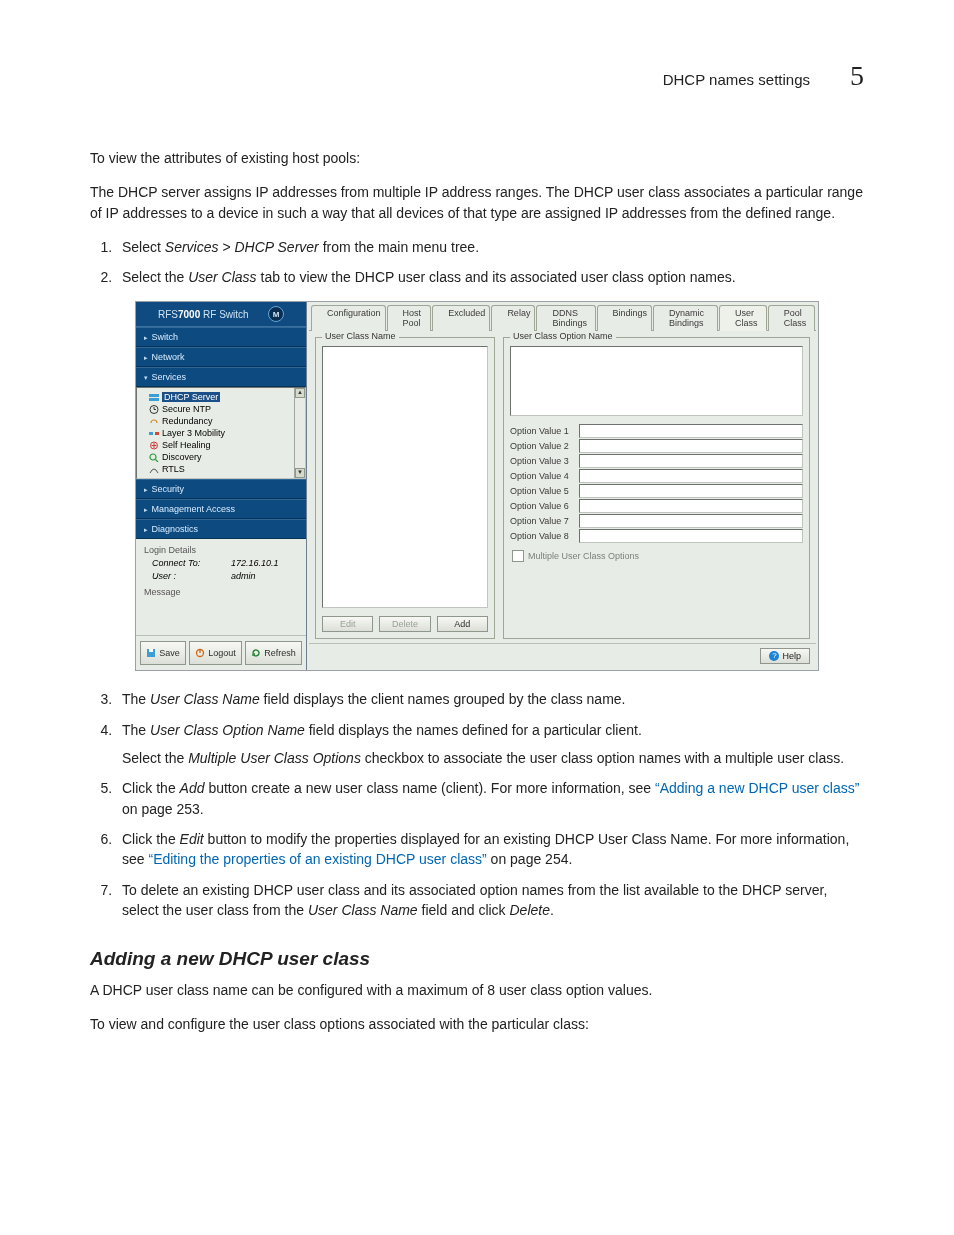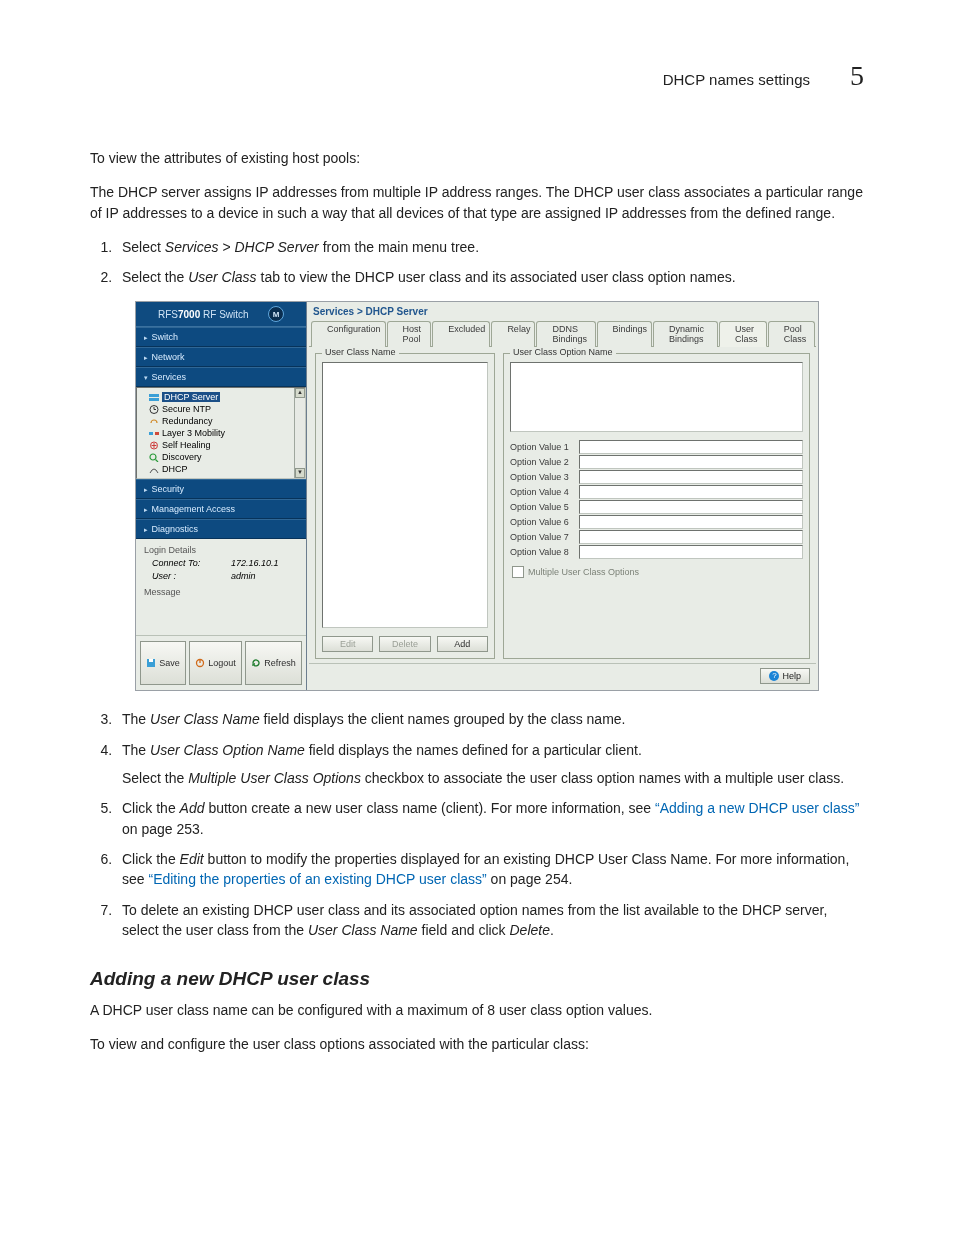--- a/index.html
+++ b/index.html
@@ -116,21 +116,21 @@
     padding: 5px 4px;
     display: flex;
     gap: 3px;
     border-top: 1px solid #b9c1b7;
   }
   .sb-btn {
     flex: 1 1 auto;
     background: linear-gradient(#f7f8f4, #dcdfd7);
     border: 1px solid #8f978c;
     font-size: 9px;
-    padding: 16px 2px;
+    padding: 6px 2px;
     display: inline-flex; align-items: center; justify-content: center; gap: 3px;
     color: #2e2e2e;
   }
   .sb-btn .bi { width: 10px; height: 10px; display: inline-block; }
 
   
   .mp {
     flex: 1 1 auto;
     background: #e8ece6;
     display: flex; flex-direction: column;
@@ -319,21 +319,21 @@
                 </svg>
               </span>
             <span>Discovery</span>
           </div>
           <div class="tree-row">
             <span class="tico">
                 <svg viewBox="0 0 10 9">
                   <path d="M1 8 Q5 0 9 8" fill="none" stroke="#555" stroke-width="1"></path>
                 </svg>
               </span>
-            <span>DHCP</span>
+            <span>RTLS</span>
           </div>
         </div>
 
         <div class="sb-acc">Security</div>
         <div class="sb-acc">Management Access</div>
         <div class="sb-acc">Diagnostics</div>
 
         <div class="sb-body2">
           <div class="fieldset-title">Login Details</div>
           <div class="login-row">
@@ -367,21 +367,20 @@
             <span class="bi"><svg viewBox="0 0 10 10">
                   <path d="M2 5a3 3 0 1 1 1 2.2" fill="none" stroke="#1a7a2a" stroke-width="1.3"></path>
                   <path d="M2 8v-2h2" fill="none" stroke="#1a7a2a" stroke-width="1.3"></path>
                 </svg></span>
             <span>Refresh</span>
           </div>
         </div>
       </div>
 
       <div class="mp">
-        <div class="breadcrumb">Services &gt; DHCP Server</div>
         <div class="tabs">
           <div class="tab">Configuration</div>
           <div class="tab">Host Pool</div>
           <div class="tab">Excluded</div>
           <div class="tab">Relay</div>
           <div class="tab">DDNS Bindings</div>
           <div class="tab">Bindings</div>
           <div class="tab">Dynamic Bindings</div>
           <div class="tab active">User Class</div>
           <div class="tab">Pool Class</div>

